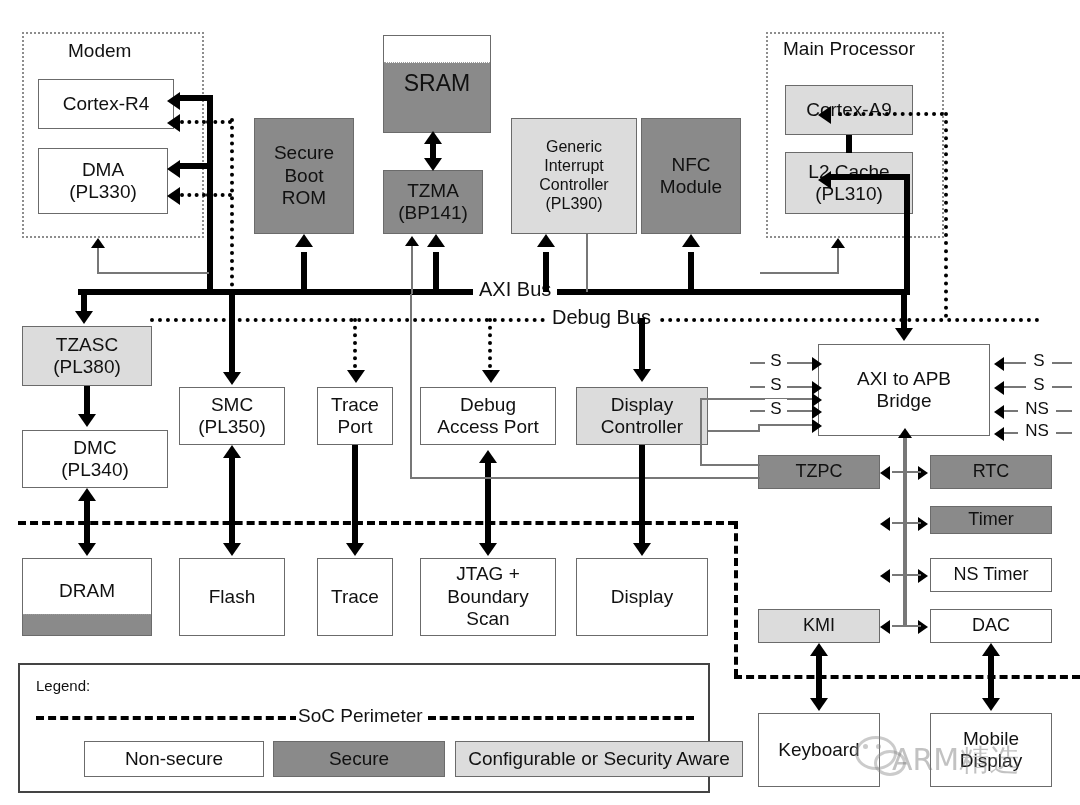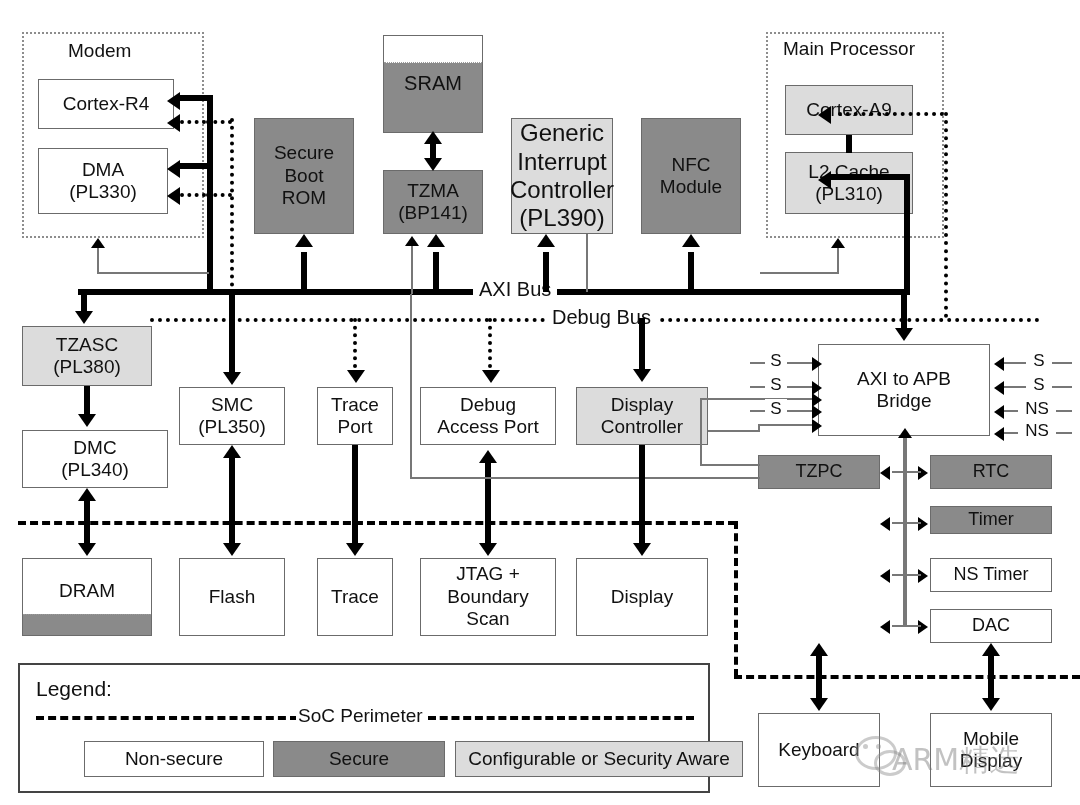--- a/index.html
+++ b/index.html
@@ -74,29 +74,29 @@
   <div class="grp-lbl" style="left:775px;top:38px;font-size:19px;">Main Processor</div>
 
   <div class="blk ns" style="left:38px;top:79px;width:136px;height:50px;font-size:19px;">Cortex-R4</div>
   <div class="blk ns" style="left:38px;top:148px;width:130px;height:66px;font-size:19px;">DMA
 (PL330)</div>
 
   <div class="blk sec" style="left:254px;top:118px;width:100px;height:116px;font-size:19px;">Secure
 Boot
 ROM</div>
 
-  <div class="blk sec" style="left:383px;top:35px;width:100px;height:98px;font-size:20px;">
+  <div class="blk sec" style="left:383px;top:35px;width:108px;height:98px;font-size:23px;">
     <div class="strip-top" style="left:0;top:0;width:100%;height:26px;"></div>
     <span style="position:relative;z-index:2;">SRAM</span>
   </div>
 
   <div class="blk sec" style="left:383px;top:170px;width:100px;height:64px;font-size:19px;">TZMA
 (BP141)</div>
 
-  <div class="blk cfg" style="left:511px;top:118px;width:102px;height:116px;font-size:24px;">Generic
+  <div class="blk cfg" style="left:511px;top:118px;width:126px;height:116px;font-size:16px;">Generic
 Interrupt
 Controller
 (PL390)</div>
 
   <div class="blk sec" style="left:641px;top:118px;width:100px;height:116px;font-size:19px;">NFC
 Module</div>
 
   <div class="blk cfg" style="left:785px;top:85px;width:128px;height:50px;font-size:19px;">Cortex-A9</div>
   <div class="blk cfg" style="left:785px;top:152px;width:128px;height:62px;font-size:19px;">L2 Cache
 (PL310)</div>
@@ -130,20 +130,21 @@
   <div class="blk ns" style="left:818px;top:344px;width:172px;height:92px;font-size:19px;">AXI to APB
 Bridge</div>
 
   <div class="blk sec" style="left:758px;top:455px;width:122px;height:34px;font-size:18px;">TZPC</div>
   <div class="blk sec" style="left:930px;top:455px;width:122px;height:34px;font-size:18px;">RTC</div>
 
   <div class="blk sec" style="left:930px;top:506px;width:122px;height:28px;font-size:18px;">Timer</div>
 
   <div class="blk ns" style="left:930px;top:558px;width:122px;height:34px;font-size:18px;">NS Timer</div>
 
+  <div class="blk cfg" style="left:758px;top:609px;width:122px;height:34px;font-size:18px;">KMI</div>
   <div class="blk ns" style="left:930px;top:609px;width:122px;height:34px;font-size:18px;">DAC</div>
 
   <div class="blk ns" style="left:758px;top:713px;width:122px;height:74px;font-size:19px;">Keyboard</div>
   <div class="blk ns" style="left:930px;top:713px;width:122px;height:74px;font-size:19px;">Mobile
 Display</div>
 
   <div class="h" style="left:78px;top:289px;width:832px;height:6px;"></div>
   <div class="buslbl" style="left:473px;top:278px;font-size:20px;">AXI Bus</div>
 
   <div class="hdot" style="left:150px;top:318px;width:890px;"></div>
@@ -310,21 +311,21 @@
 
   <div class="v" style="left:988px;top:652px;width:6px;height:48px;"></div>
   <div class="ar ar-u" style="left:982px;top:643px;"></div>
   <div class="ar ar-d" style="left:982px;top:698px;"></div>
 
   <div class="hdash" style="left:18px;top:521px;width:718px;"></div>
   <div class="vdash" style="left:734px;top:521px;height:156px;"></div>
   <div class="hdash" style="left:734px;top:675px;width:346px;"></div>
 
   <div id="legend" style="left:18px;top:663px;width:692px;height:130px;">
-    <div style="position:absolute;left:16px;top:12px;font-size:21px;color:#111;">Legend:</div>
+    <div style="position:absolute;left:16px;top:12px;font-size:15px;color:#111;">Legend:</div>
 
     <div class="hdash" style="left:16px;top:51px;width:262px;"></div>
     <div style="position:absolute;left:276px;top:40px;font-size:19px;color:#111;background:#fff;padding:0 2px;">SoC Perimeter</div>
     <div class="hdash" style="left:408px;top:51px;width:266px;"></div>
 
     <div class="lg-sw ns" style="left:16px;top:76px;width:180px;height:36px;font-size:19px;">Non-secure</div>
     <div class="lg-sw sec" style="left:205px;top:76px;width:172px;height:36px;font-size:19px;">Secure</div>
     <div class="lg-sw cfg" style="left:387px;top:76px;width:288px;height:36px;font-size:19px;">Configurable or Security Aware</div>
   </div>
 

